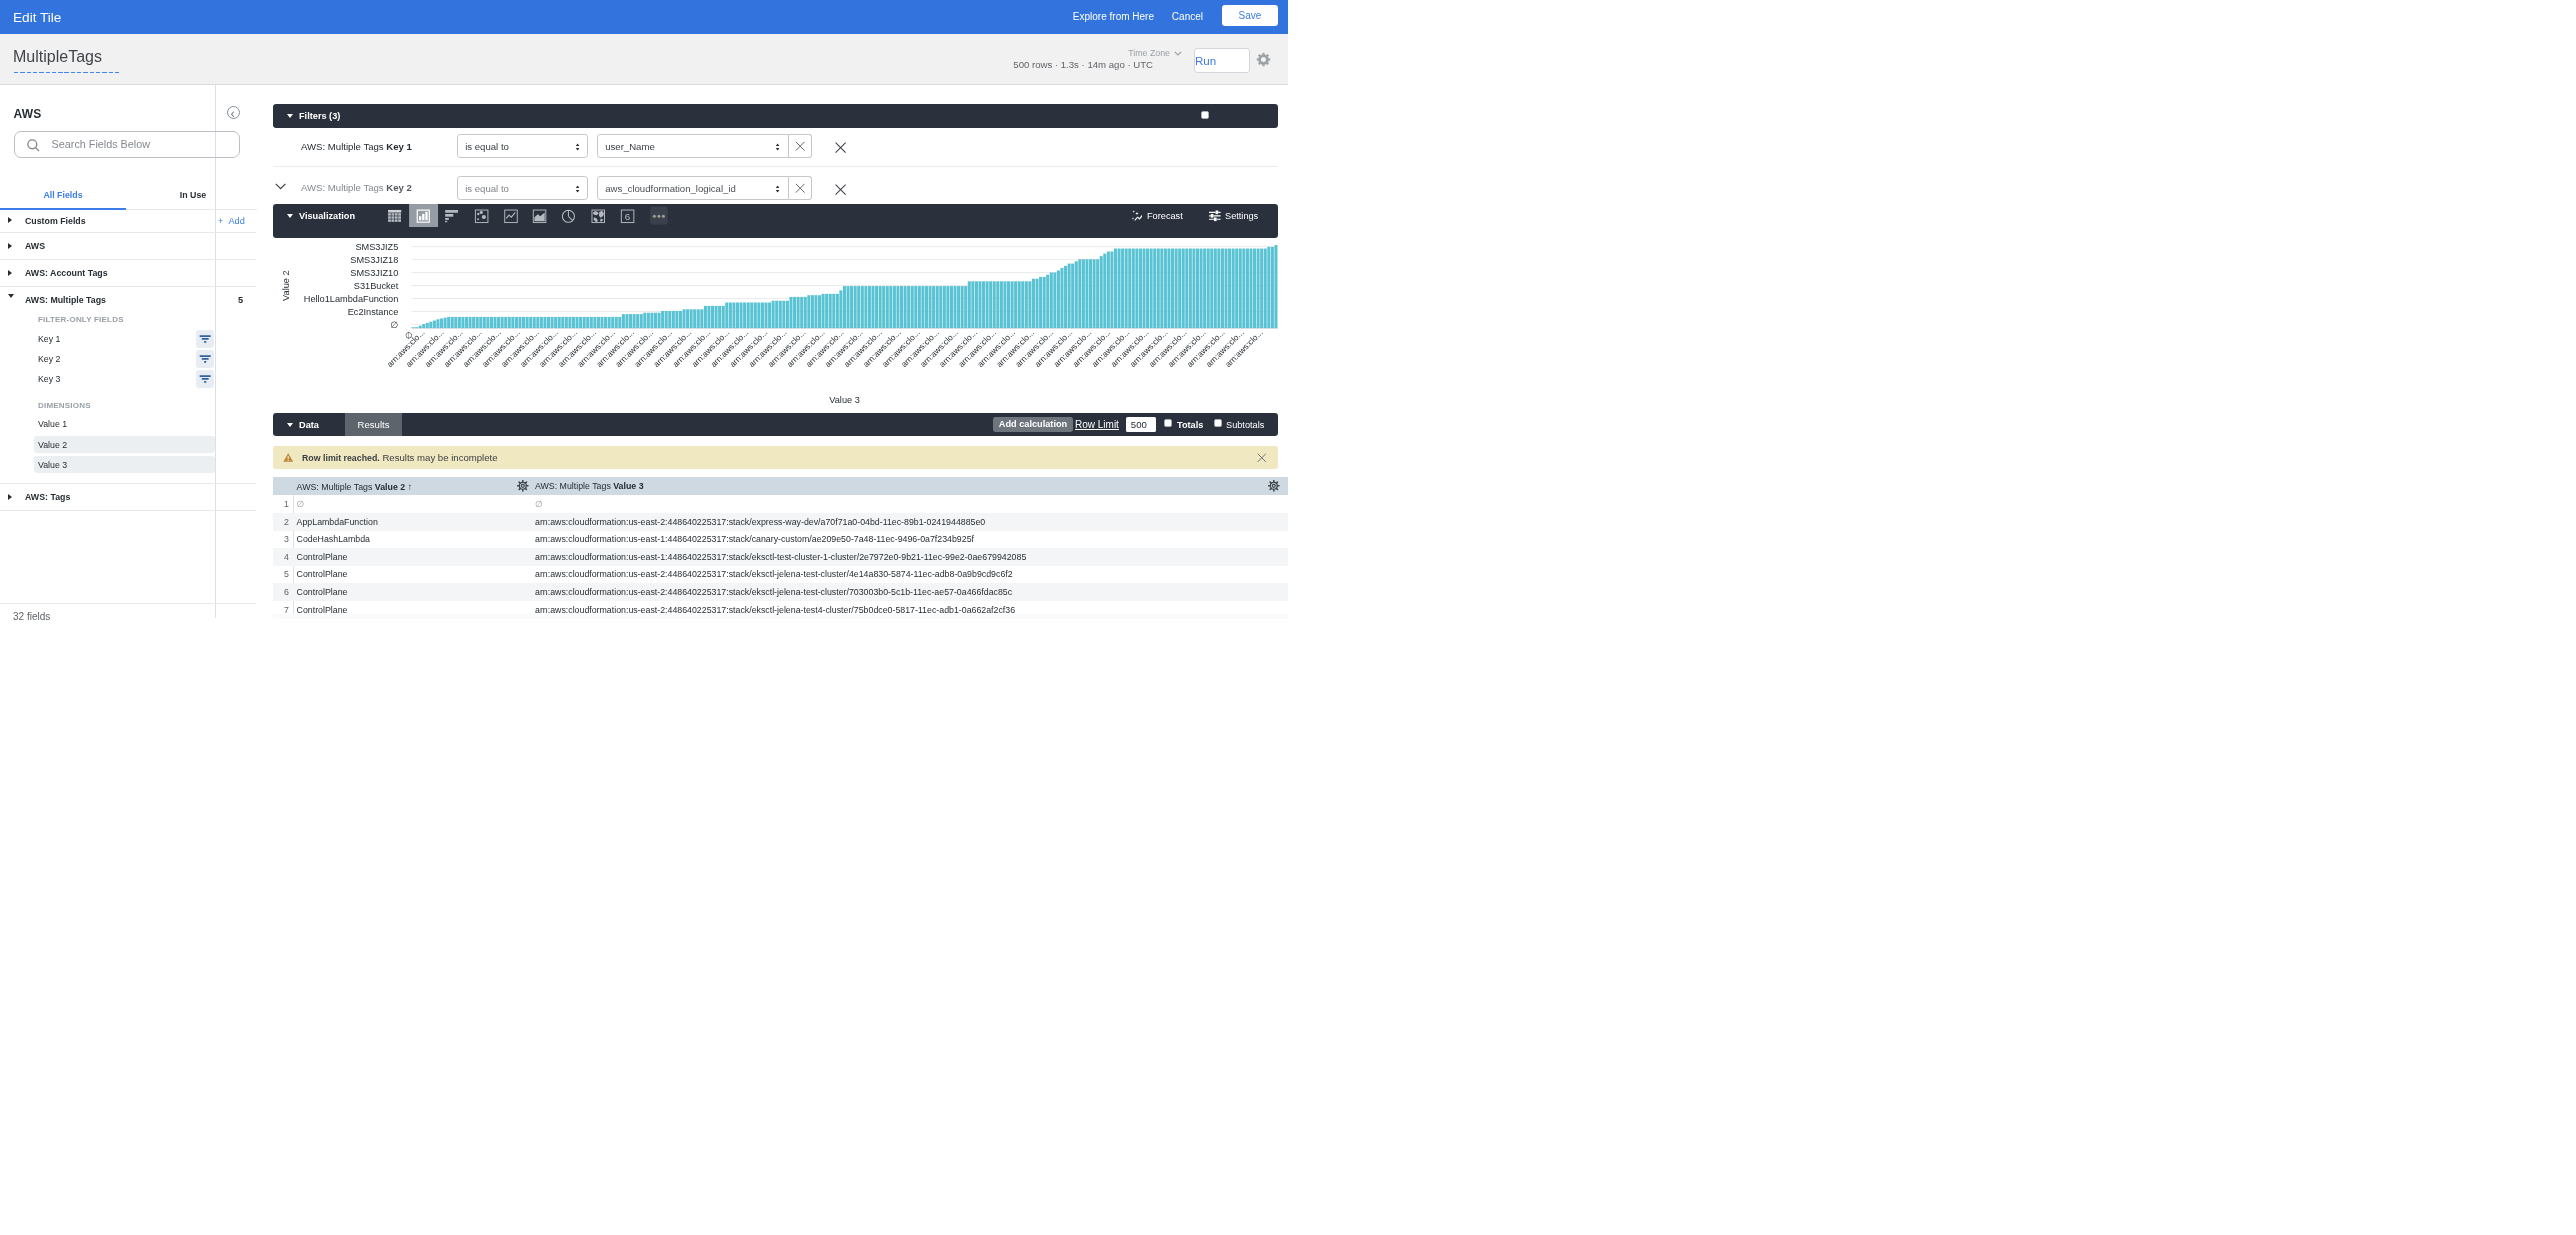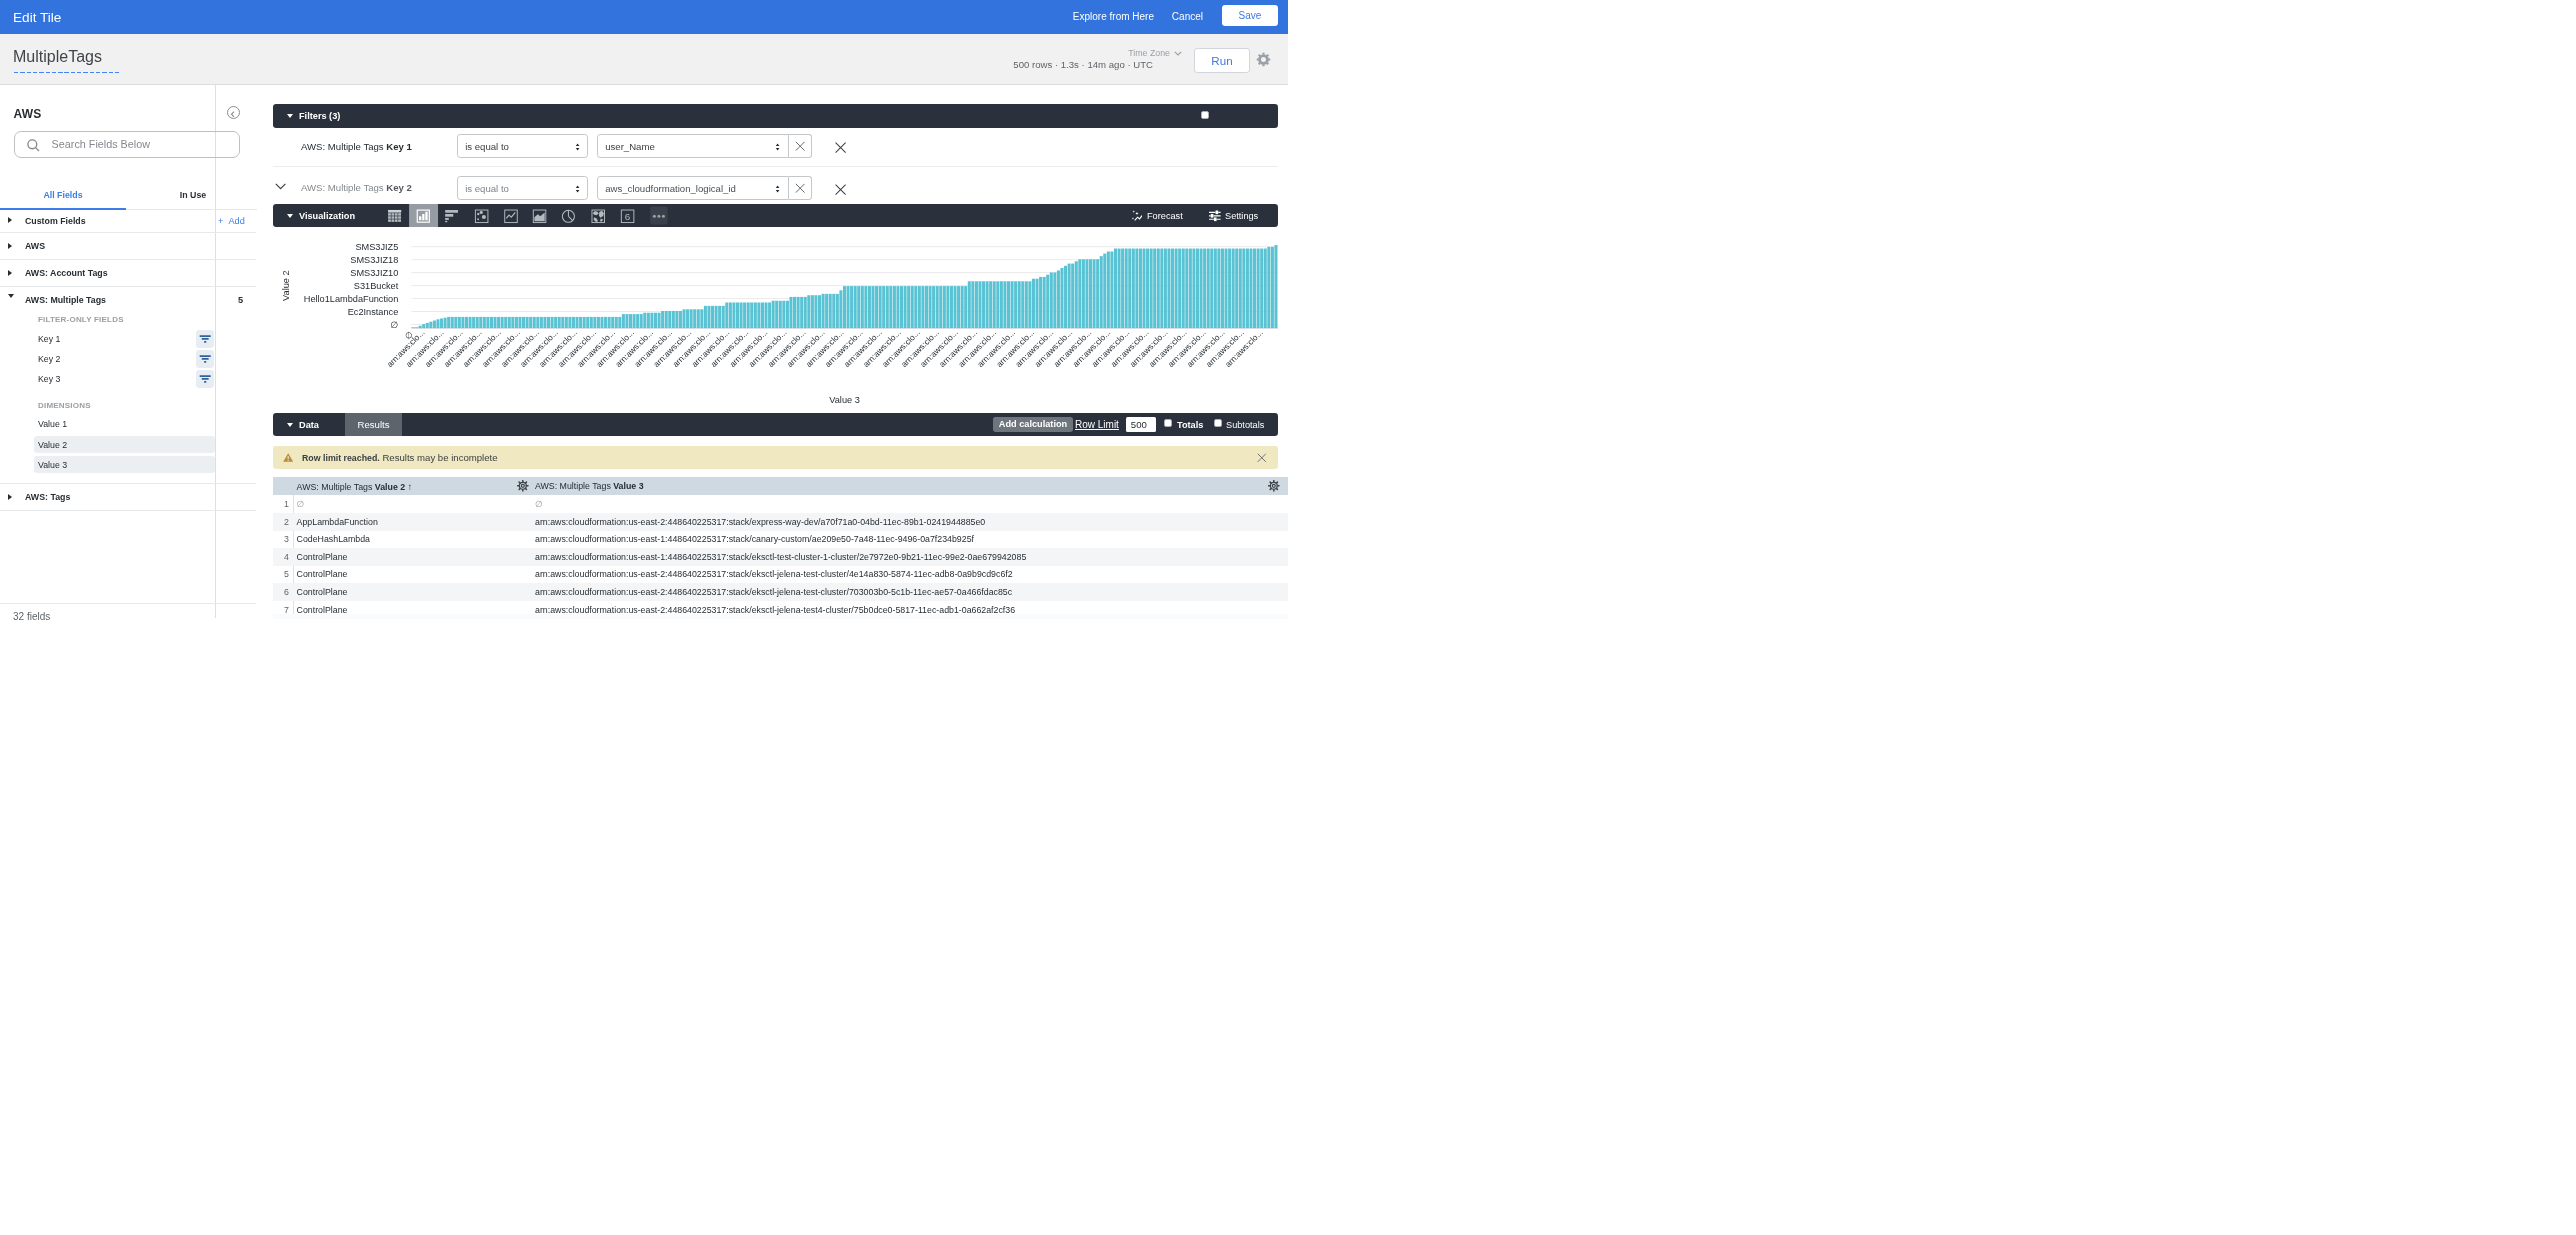--- a/index.html
+++ b/index.html
@@ -11,21 +11,21 @@
 .topbar .efh { position:absolute; right:134px; top:11.2px; font-size:10px; }
 .topbar .cancel { position:absolute; right:85px; top:11.2px; font-size:10px; }
 .savebtn { position:absolute; left:1222px; top:4.8px; width:56px; height:21.6px; background:#fff; border-radius:3.2px; color:#3f7ae0; font-size:10px; text-align:center; line-height:21.6px; }
 
 .subbar { position:absolute; left:0; top:34px; width:1288px; height:51px; background:#f1f1f1; border-bottom:0.8px solid #dadce0; }
 .subbar .qtitle { position:absolute; left:13px; top:13.6px; font-size:16px; color:#41454b; }
 .subbar .dash { position:absolute; left:13.6px; top:38px; width:106px; height:1.4px;
   background:repeating-linear-gradient(90deg,#4285f4 0 4.4px,transparent 4.4px 6.3px); }
 .stats { position:absolute; right:135px; top:25px; font-size:9.6px; color:#5f6368; }
 .tz { position:absolute; right:106px; top:13.6px; font-size:8.8px; color:#9aa0a6; }
-.runbtn { position:absolute; left:1194px; top:14.4px; width:56px; height:25px; background:#fff; border:0.8px solid #d2d5d9; border-radius:3.2px; color:#3f7ae0; font-size:11.6px; text-align:center; line-height:23px; }
+.runbtn { position:absolute; left:1194px; top:14.4px; width:56px; height:25px; background:#fff; border:0.8px solid #d2d5d9; border-radius:3.2px; color:#3f7ae0; font-size:11.6px; text-align:left; line-height:23px; }
 
 .sidebar { position:absolute; left:0; top:85px; width:216px; height:533px; background:#fff; border-right:0.8px solid #dcdfe3; }
 .sb-aws { position:absolute; left:13.6px; top:21.6px; font-size:12px; font-weight:bold; color:#262d33; letter-spacing:0.2px; }
 .sb-collapse { position:absolute; left:227px; top:21px; width:13px; height:13px; border:1.4px solid #868d94; border-radius:50%; }
 .searchbox { position:absolute; left:13.6px; top:46px; width:226px; height:27px; border:0.8px solid #bcc0c4; border-radius:7px; }
 .searchbox .ph { position:absolute; left:37px; top:6.4px; font-size:10.8px; color:#84898f; }
 .tabs { position:absolute; left:0; top:88px; width:257px; height:37px; border-bottom:0.8px solid #e6e8ea; }
 .tab1 { position:absolute; left:0; width:126px; text-align:center; top:17px; font-size:8.8px; font-weight:bold; color:#3d7de9; }
 .tab2 { position:absolute; left:130px; top:17px; width:126px; text-align:center; font-size:8.8px; font-weight:bold; color:#2b3036; }
 .tabline { position:absolute; left:0; top:35px; width:126px; height:2px; background:#3d7de9; }
@@ -225,21 +225,21 @@
     <div class="xbox" style="left:516px;top:90px;">
         <svg width="10.4" height="10.4" viewBox="0 0 13 13" style="position:absolute;left:5.6px;top:6.4px;">
           <path d="M1 1l11 11M12 1L1 12" stroke="#5f6368" stroke-width="1.2"></path>
         </svg>
       </div>
     <div class="abs" style="left:562px;top:97px;"><svg width="11.2" height="11.2" viewBox="0 0 14 14">
           <path d="M.7.7l12.6 12.6M13.3.7L.7 13.3" stroke="#3c4045" stroke-width="1.3"></path>
         </svg></div>
   </div>
 
-  <div class="darkbar" style="top:118px;height:23px;">
+  <div class="darkbar" style="top:118px;height:34px;">
     <div class="caret"></div>
     <div class="btitle">Visualization</div>
 
     <svg class="abs" style="left:110px;top:0;" width="624" height="23" viewBox="0 0 780 29">
         <g transform="translate(3.0,7.5)">
           <rect x="0" y="0" width="16.6" height="3.3" fill="#ced2d6"></rect>
           <rect x="0.00" y="4.10" width="3.55" height="3.1" fill="#b5bac0"></rect>
           <rect x="4.25" y="4.10" width="3.55" height="3.1" fill="#b5bac0"></rect>
           <rect x="8.50" y="4.10" width="3.55" height="3.1" fill="#b5bac0"></rect>
           <rect x="12.75" y="4.10" width="3.55" height="3.1" fill="#b5bac0"></rect>

